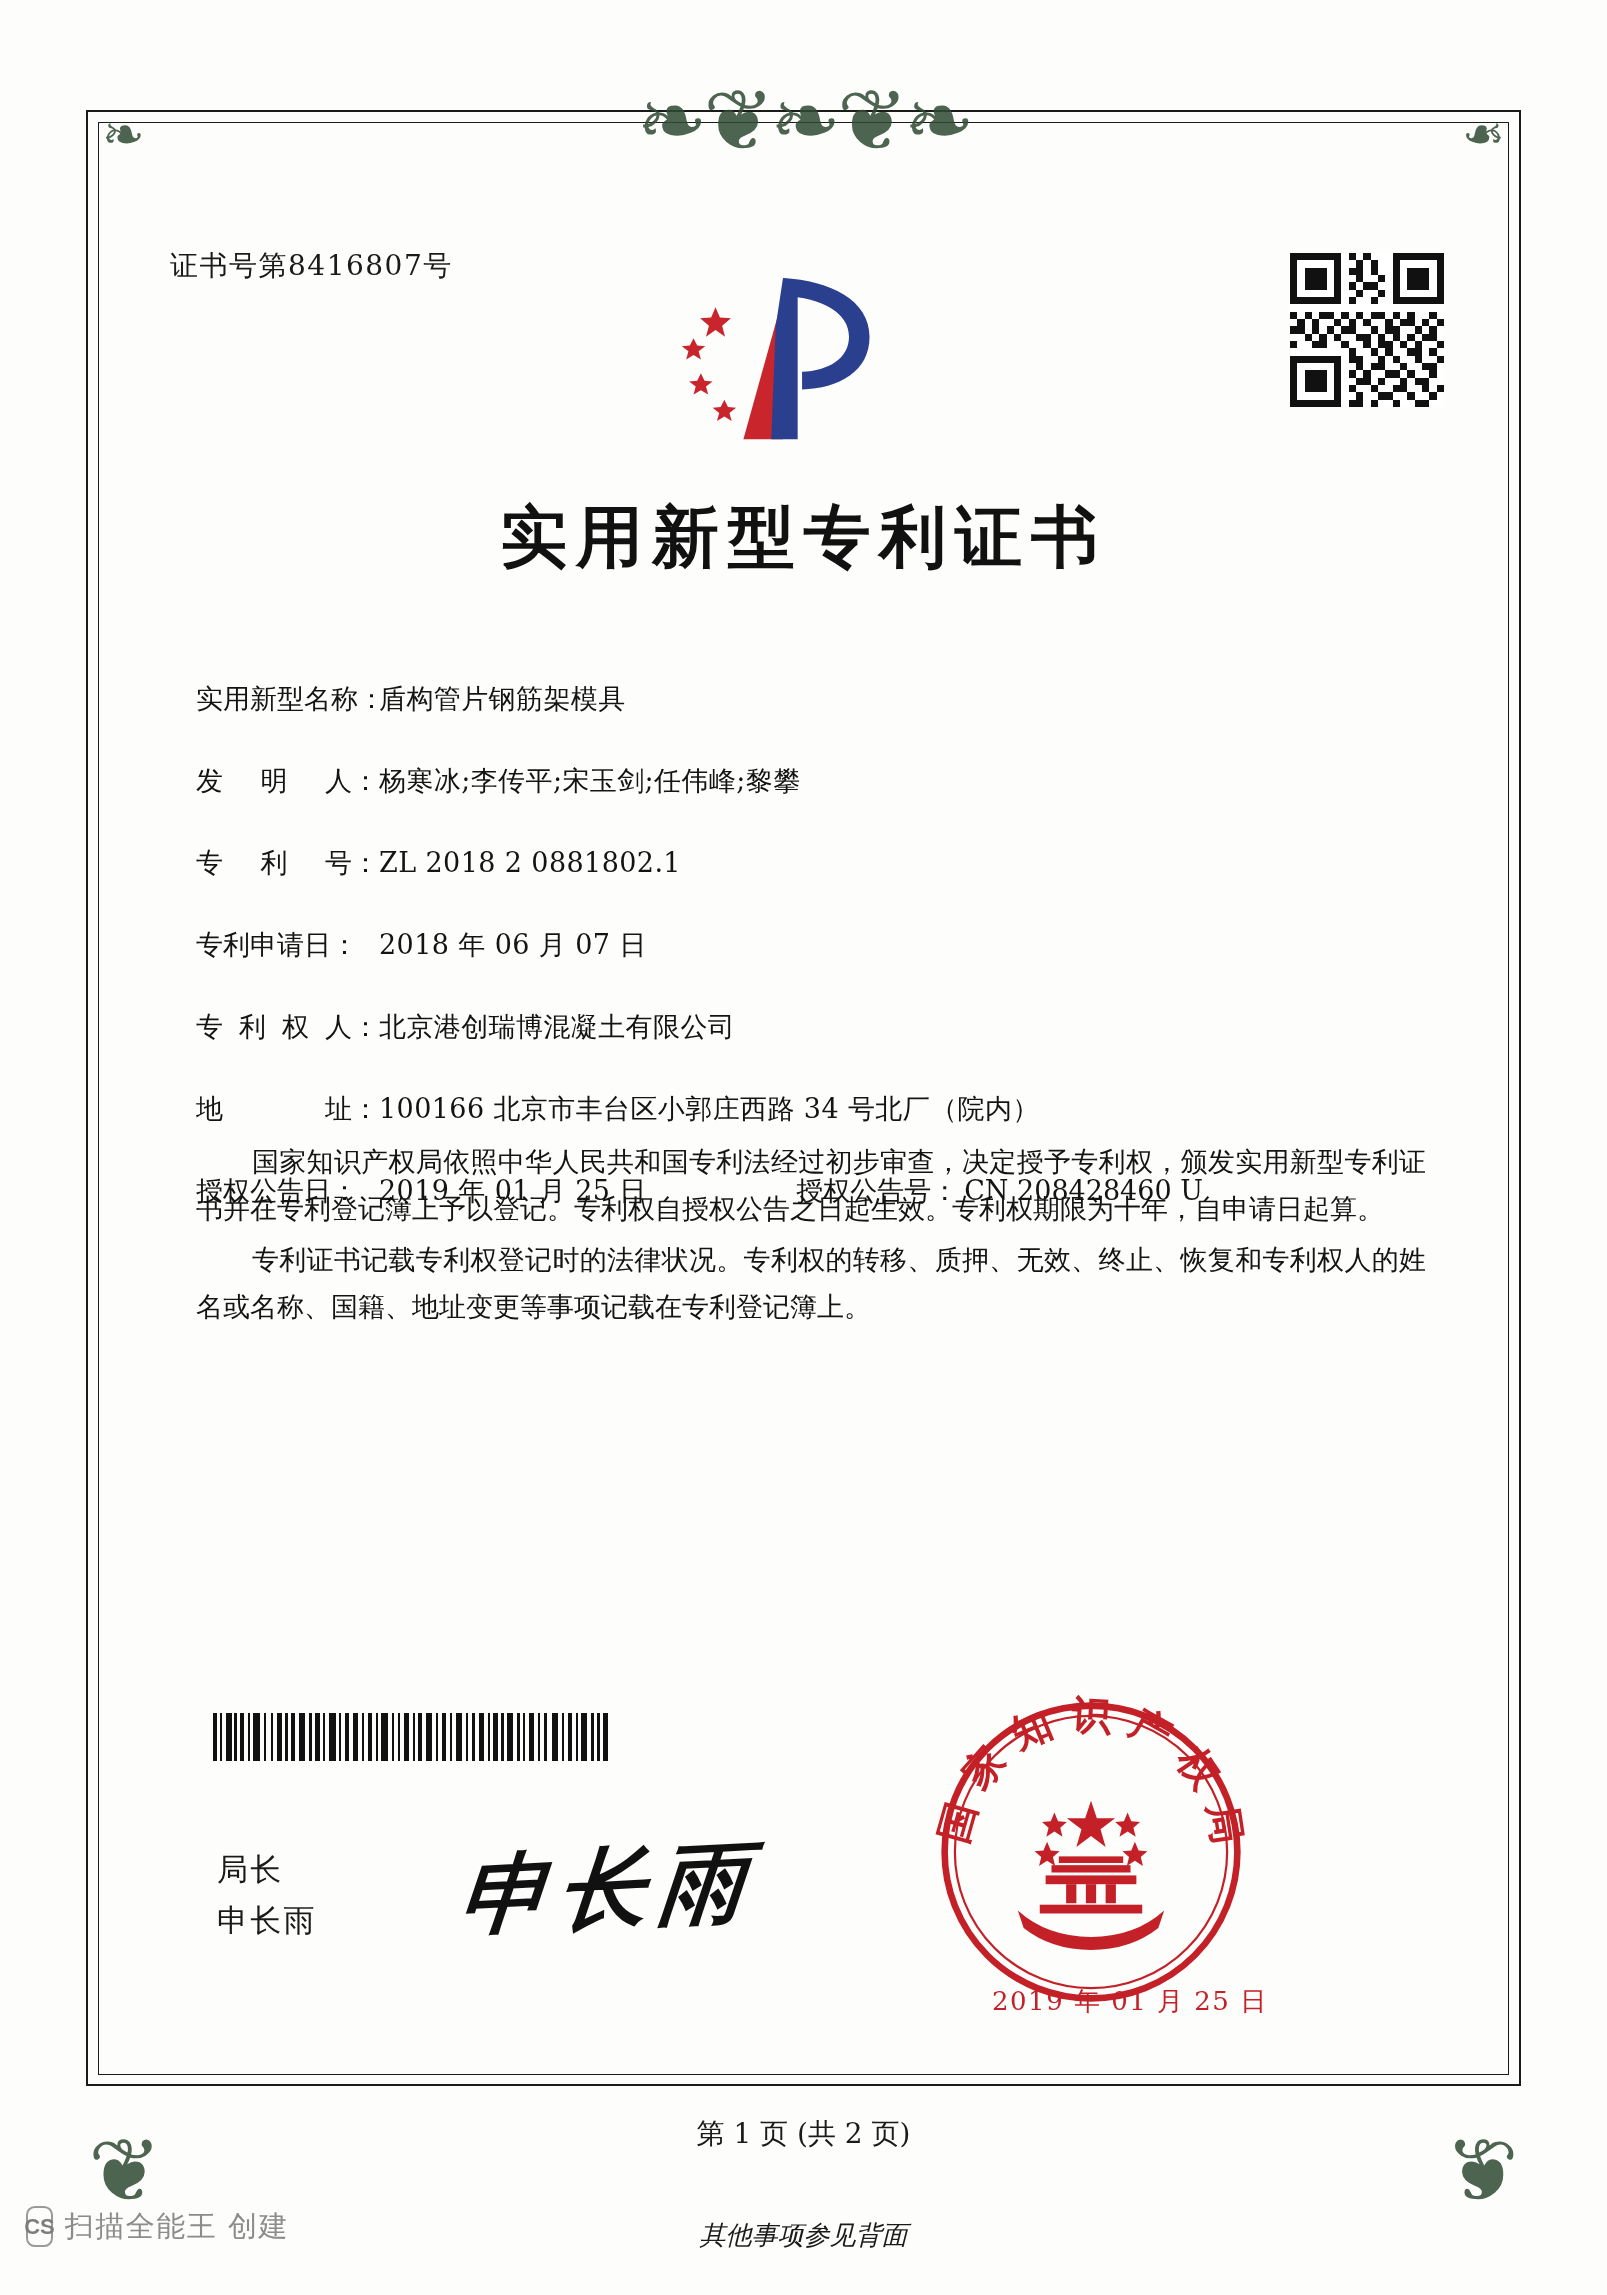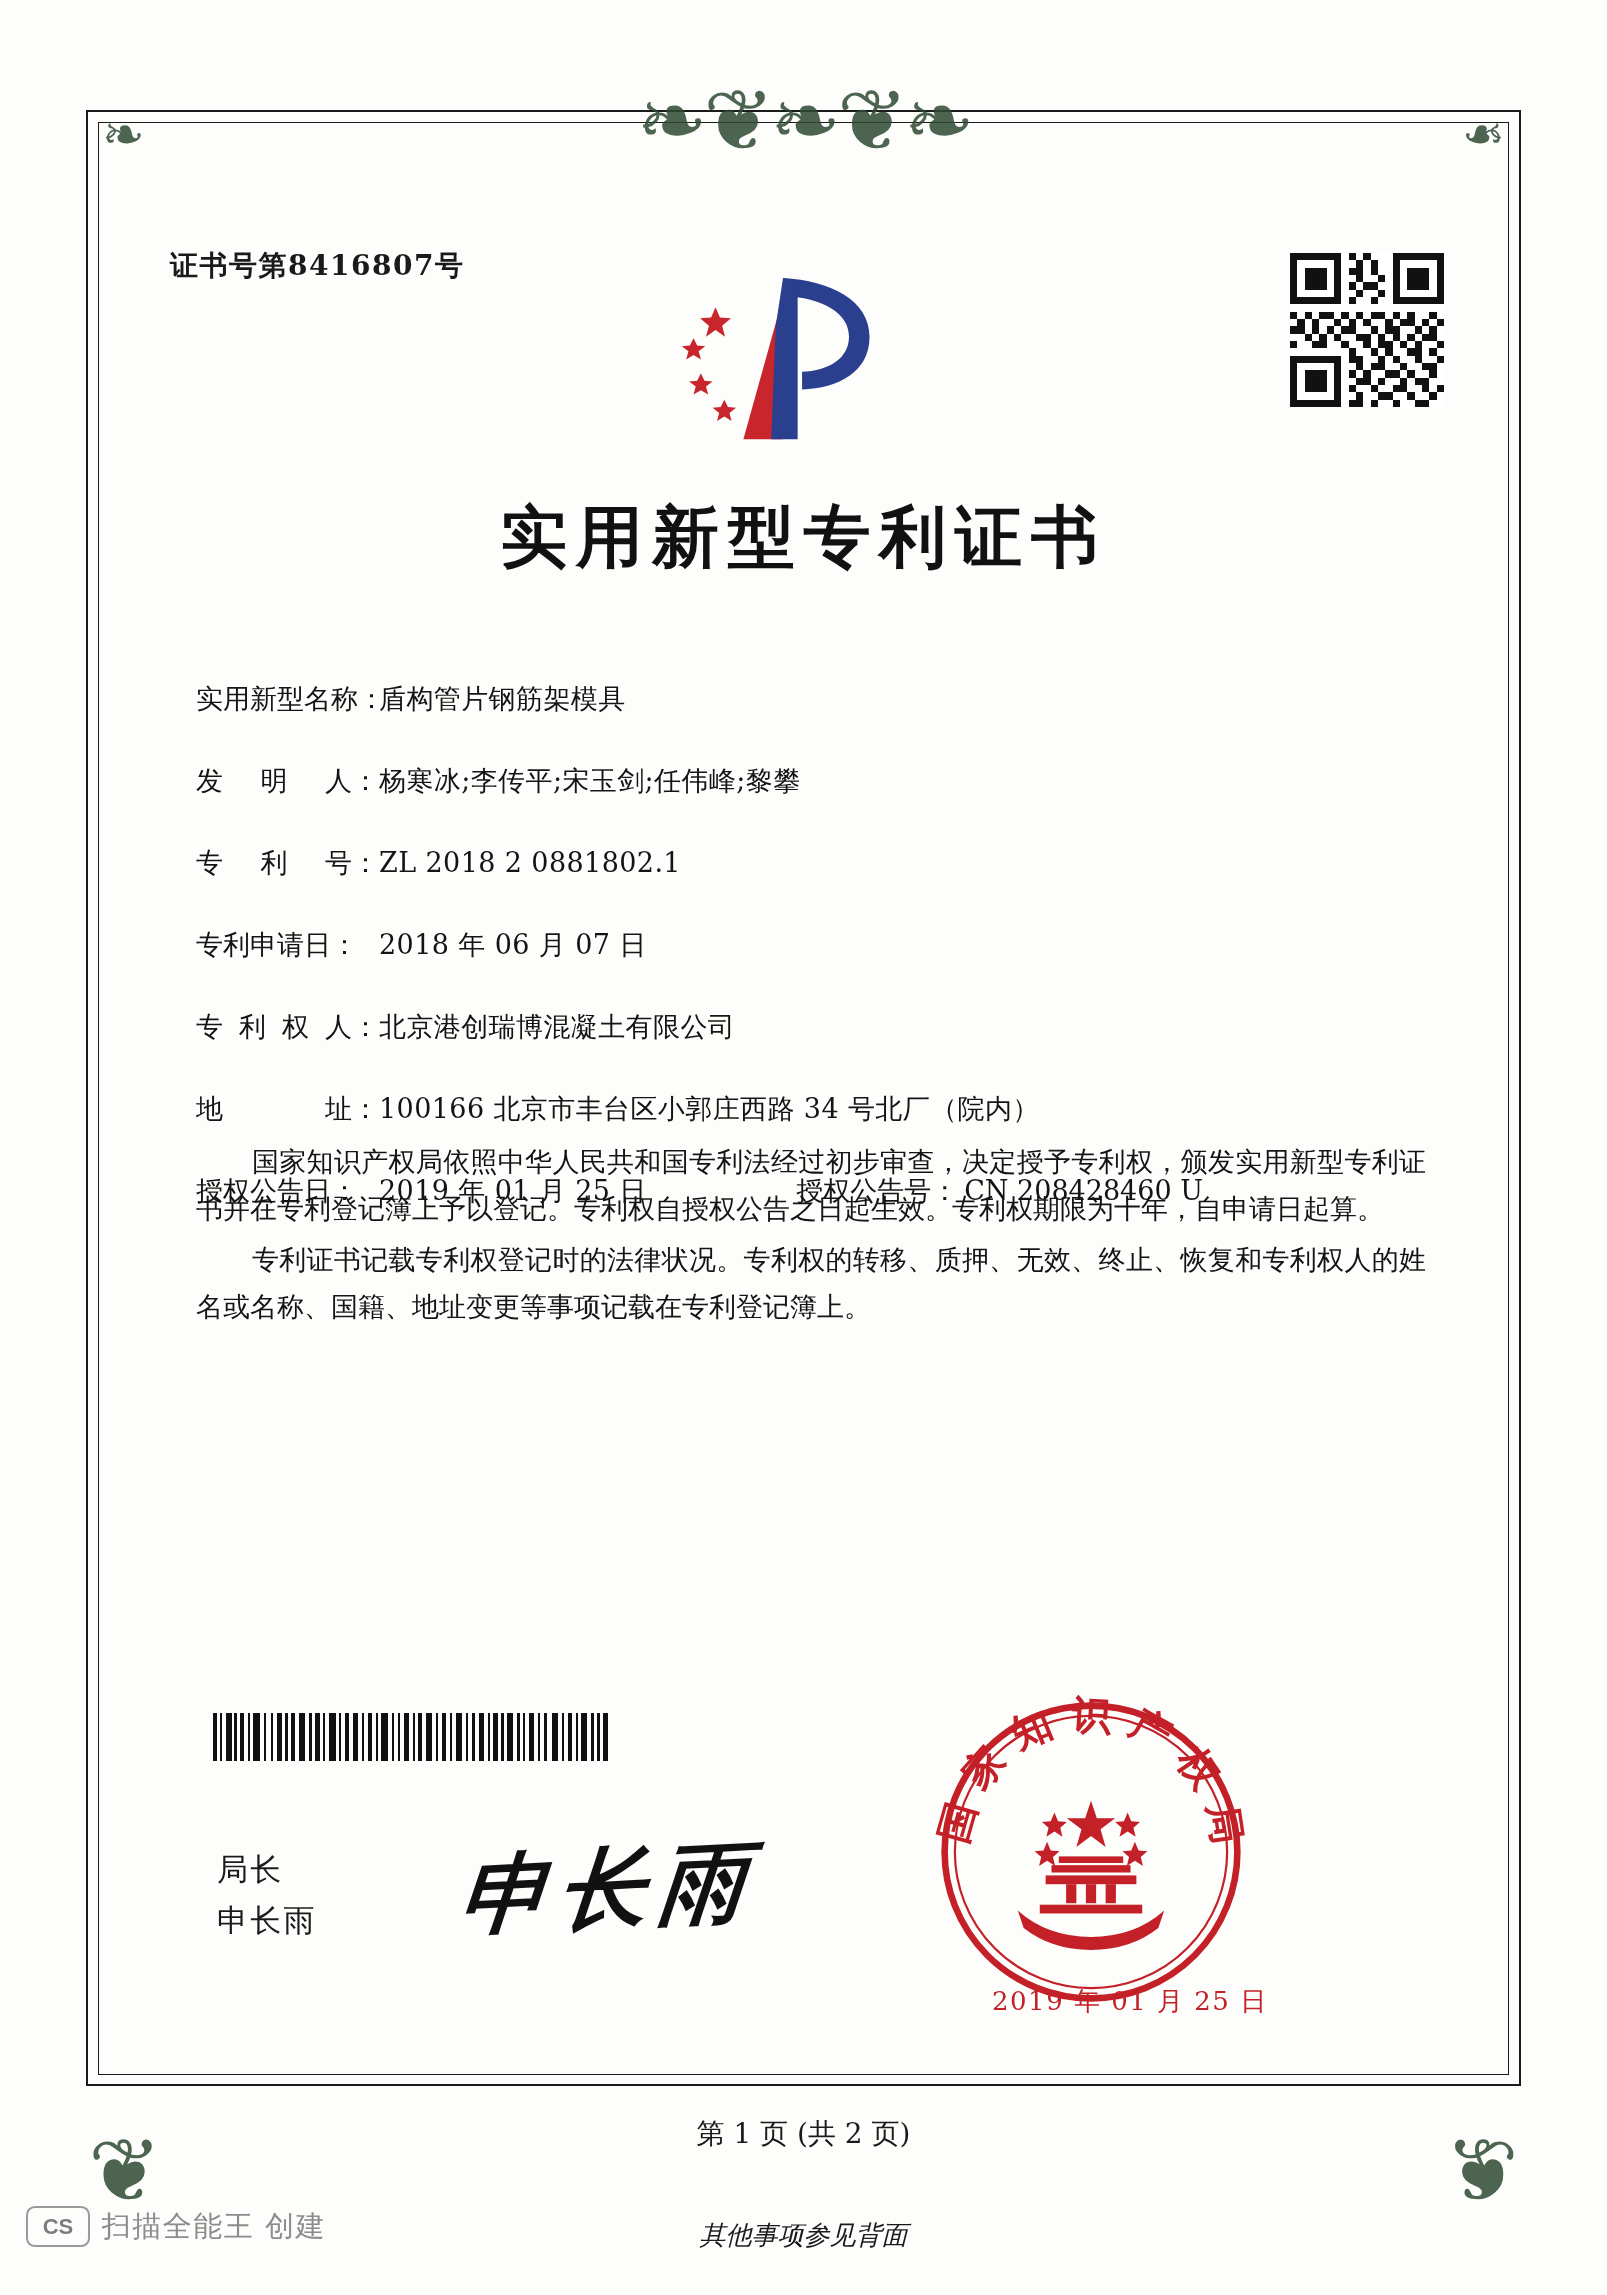--- a/index.html
+++ b/index.html
@@ -75,21 +75,20 @@
   .fl-tr { right: 102px; top: 110px; font-size: 51px; transform: scaleX(-1); }
 
   
   .cert-no {
     position: absolute;
     left: 170px;
     top: 247px;
     font-size: 28px;
     letter-spacing: 1.5px;
     font-family: "DejaVu Serif", serif;
-    font-weight: bold;
   }
 
   
   .logo {
     position: absolute;
     left: 673px;
     top: 256px;
     width: 242px;
     height: 198px;
   }
@@ -240,21 +239,21 @@
 
   
   .cs-mark {
     position: absolute;
     left: 26px;
     top: 2206px;
     display: flex;
     align-items: center;
   }
   .cs-badge {
-    width: 64px; height: 41px;
+    width: 27px; height: 41px;
     border: 2.9px solid #9a9a9a;
     border-radius: 8.8px;
     color: #7d7d7d;
     font-family: "Liberation Sans", sans-serif;
     font-weight: 700;
     font-size: 22px;
     display: flex;
     align-items: center;
     justify-content: center;
     box-sizing: border-box;

